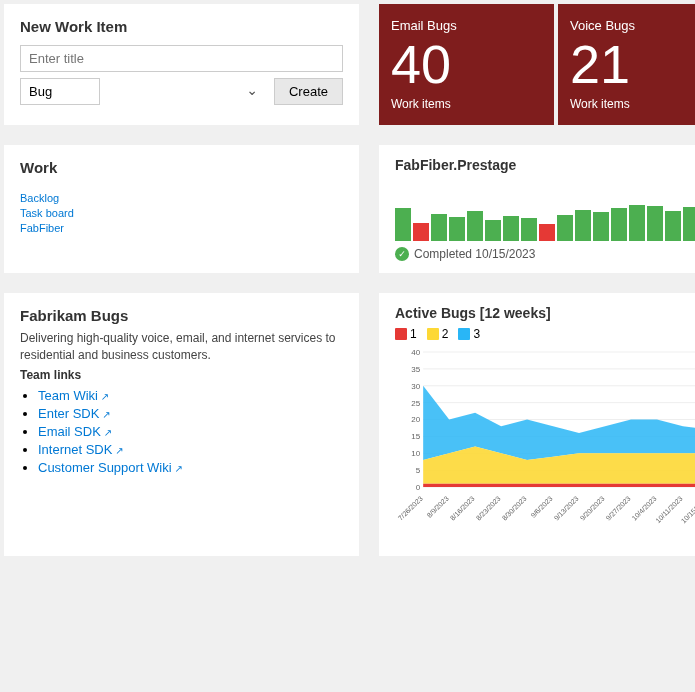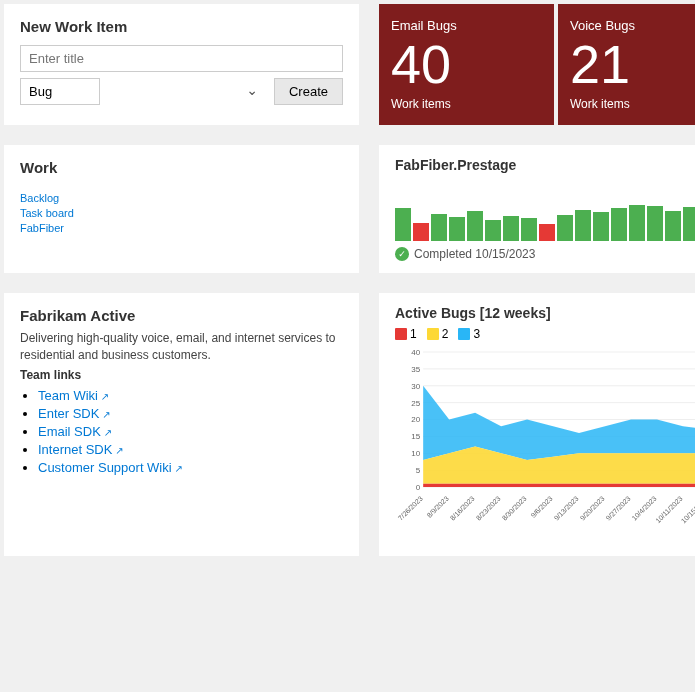--- a/index.html
+++ b/index.html
@@ -320,21 +320,21 @@
         <div class="bar green" style="height: 56%; flex: 1 1 0%;"></div>
         <div class="bar green" style="height: 62%; flex: 1 1 0%;"></div>
       </div>
     <div class="completed-row">
       <div class="check-icon">✓</div>
       <span>Completed 10/15/2023</span>
     </div>
   </div>
 
   <div class="panel panel-fabrikam">
-    <div class="fabrikam-title">Fabrikam Active</div>
+    <div class="fabrikam-title">Fabrikam Bugs</div>
     <div class="fabrikam-desc">Delivering high-quality voice, email, and internet services to residential and business customers.</div>
     <div class="team-links-title">Team links</div>
     <ul class="team-links-list">
       <li><a href="#">Team Wiki</a></li>
       <li><a href="#">Enter SDK</a></li>
       <li><a href="#">Email SDK</a></li>
       <li><a href="#">Internet SDK</a></li>
       <li><a href="#">Customer Support Wiki</a></li>
     </ul>
   </div>

